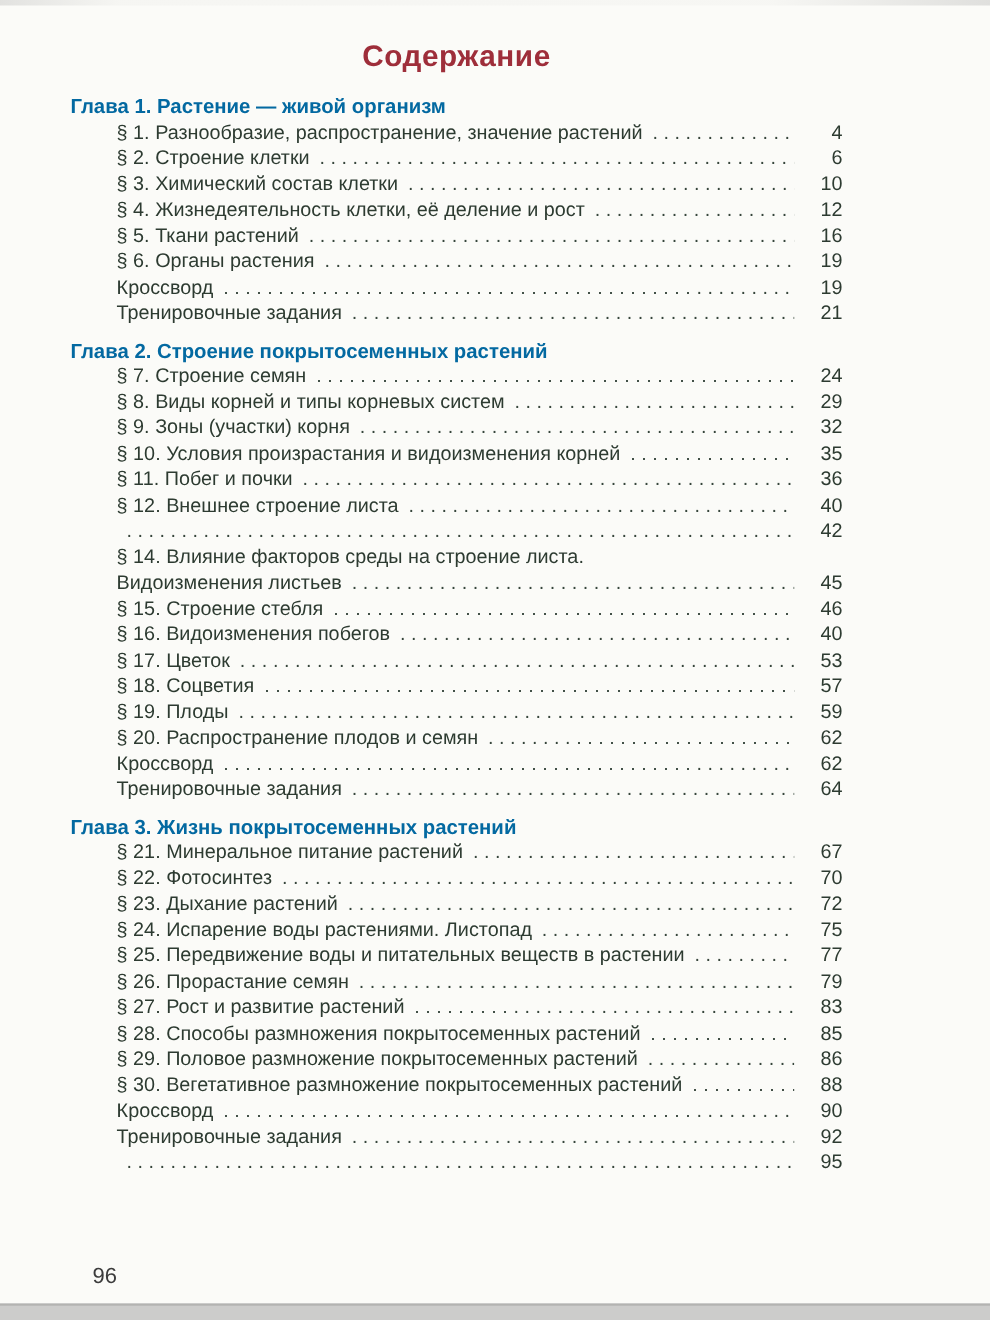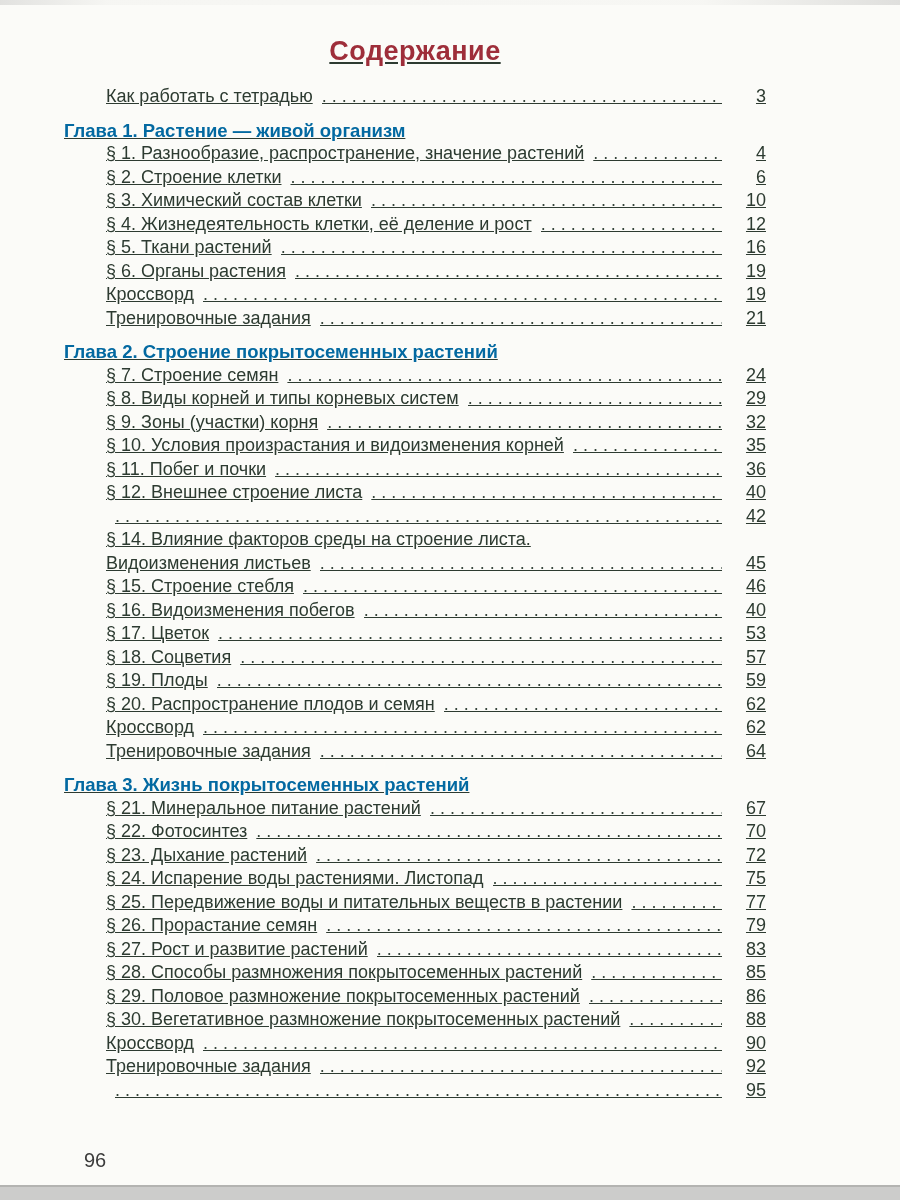--- a/index.html
+++ b/index.html
@@ -14,21 +14,21 @@
   .scan-top-edge {
     position:absolute; top:0; left:0; right:0; height:5px;
     background:linear-gradient(to right,#d9d9d7 0%,#f4f4f1 12%,#f5f5f2 78%,#d6d6d4 100%);
     opacity:.75;
   }
   .scan-bottom-edge {
     position:absolute; bottom:0; left:0; right:0; height:13px;
     background:#cccccb;
     border-top:2px solid #b3b3b1;
   }
-  .page { position:absolute; top:0; left:0; width:796px;text-decoration:underline; }
+  .page { position:absolute; top:0; left:0; width:796px; }
   .title {
     margin:36px 30px 18px 64px;
     text-align:center;
     font-size:27px; font-weight:bold;
     color:#9e2e3a;
     letter-spacing:.5px;
   }
   .toc { margin:0 30px 0 64px; }
   .row {
     display:flex; align-items:baseline;
@@ -60,25 +60,20 @@
 </style>
 </head>
 <body>
 
 <div class="scan-top-edge"></div>
 
 <div class="page">
   <div class="title">Содержание</div>
 
   <div class="toc">
-    <div class="row entry">
-        <span class="lbl">Как работать с тетрадью</span>
-        <span class="leader"></span>
-        <span class="pg">3</span>
-      </div>
     <div class="row chapter">
         <span class="lbl">Глава 1. Растение — живой организм</span>
       </div>
     <div class="row entry">
         <span class="lbl">§ 1. Разнообразие, распространение, значение растений</span>
         <span class="leader"></span>
         <span class="pg">4</span>
       </div>
     <div class="row entry">
         <span class="lbl">§ 2. Строение клетки</span>

